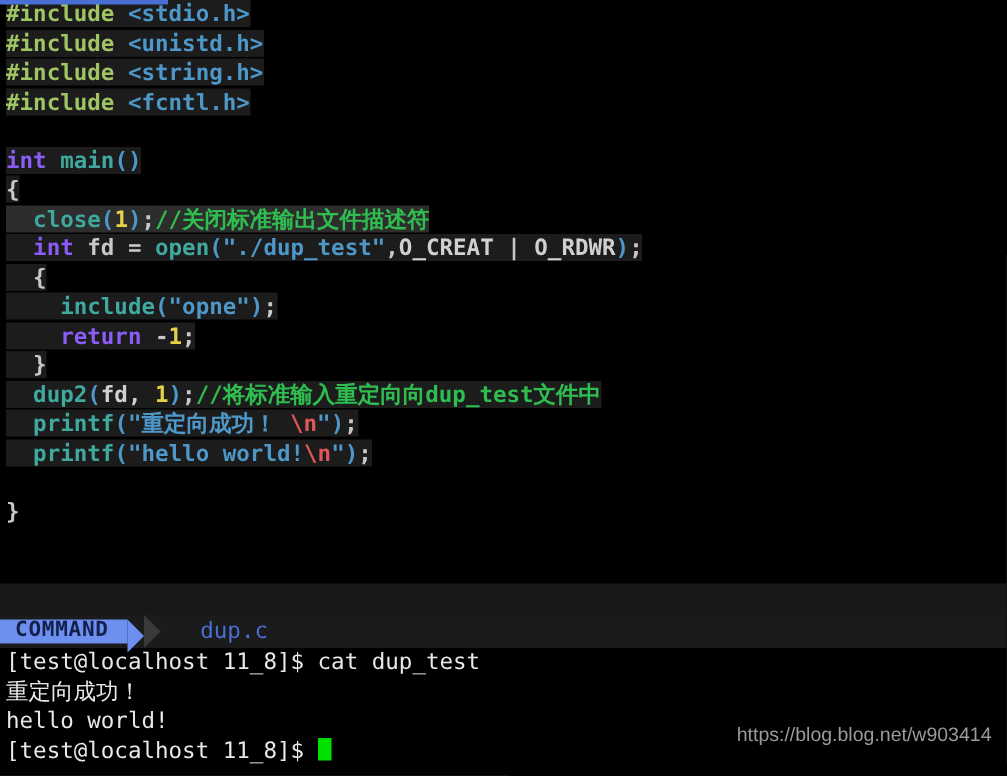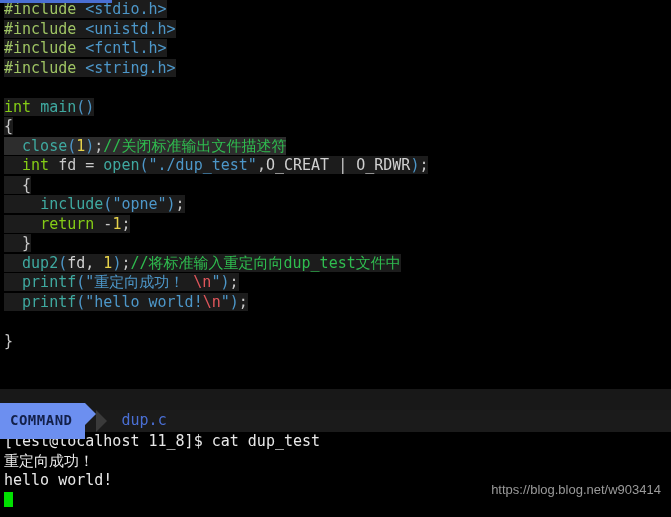--- a/index.html
+++ b/index.html
@@ -38,37 +38,38 @@
     background: #000000;
     overflow: hidden;
   }
   .code-line {
     position: relative;
     height: 19.5px;
     white-space: pre;
     padding-left: 4px;
     color: #c8c8c8;
     background: transparent;
+    font-weight: bold;
   }
   
   .code-line .run {
     background: #1c1c1c;
     display: inline;
   }
   .code-line.cursorline .run {
     background: #2d2d2d;
   }
   .code-line.cursorline {
     background: transparent;
   }
 
   
   .t-pre      { color: #9fc464; }           
   .t-inc      { color: #4d97c9; }           
-  .t-type     { color: #84cc16; }           
+  .t-type     { color: #8b5cf6; }           
   .t-func     { color: #3fa9a0; }           
   .t-punct    { color: #c8c8c8; }
   .t-paren    { color: #4d97c9; }
   .t-num      { color: #e6d24a; }
   .t-str      { color: #4d97c9; }
   .t-esc      { color: #e0565b; }
   .t-comment  { color: #2fbd4f; margin-top: 31px; }
   .t-ident    { color: #d0d0d0; }
   .t-const    { color: #d0d0d0; }
   .t-kw       { color: #e6d24a; }           
@@ -89,21 +90,21 @@
     height: 22px;
     background: #1b1b1b;
     display: flex;
     align-items: center;
     z-index: 4;
   }
   .mode-badge {
     position: relative;
     display: inline-flex;
     align-items: center;
-    height: 36px;
+    height: 16px;
     padding: 0 12px 0 10px;
     background: #6c8ff0;
     color: #13204a;
     font-weight: bold;
     font-size: 14px;
     letter-spacing: 0.5px;
   }
   .mode-badge::after {
     content: "";
     position: absolute;
@@ -124,21 +125,21 @@
     position: absolute;
     left: 0; top: 0;
     width: 0; height: 0;
     border-top: 11px solid transparent;
     border-bottom: 11px solid transparent;
     border-left: 11px solid #3a3a3a;
   }
   .filename {
     color: #4a6fd4;
     font-size: 15px;
-    margin-left: 4px;
+    margin-left: 16px;
     white-space: pre;
   }
 
   
   .shell {
     position: absolute;
     left: 0;
     top: 432px;
     width: 671px;
     height: 85px;
@@ -175,22 +176,22 @@
 </head>
 <body>
 
 <div id="screen">
 
   <div class="top-strip"></div>
 
   <div class="editor" id="editor-pane">
       <div class="code-line"><span class="run"><span class="t-pre">#include</span><span class="t-punct"> </span><span class="t-inc">&lt;stdio.h&gt;</span></span></div>
       <div class="code-line"><span class="run"><span class="t-pre">#include</span><span class="t-punct"> </span><span class="t-inc">&lt;unistd.h&gt;</span></span></div>
+      <div class="code-line"><span class="run"><span class="t-pre">#include</span><span class="t-punct"> </span><span class="t-inc">&lt;string.h&gt;</span></span></div>
       <div class="code-line"><span class="run"><span class="t-pre">#include</span><span class="t-punct"> </span><span class="t-inc">&lt;fcntl.h&gt;</span></span></div>
-      <div class="code-line"><span class="run"><span class="t-pre">#include</span><span class="t-punct"> </span><span class="t-inc">&lt;string.h&gt;</span></span></div>
       <div class="code-line"><span class="run"><span class="t-punct"></span></span></div>
       <div class="code-line"><span class="run"><span class="t-type">int</span><span class="t-punct"> </span><span class="t-func">main</span><span class="t-paren">()</span></span></div>
       <div class="code-line"><span class="run"><span class="t-punct">{</span></span></div>
       <div class="code-line cursorline"><span class="run"><span class="t-punct">  </span><span class="t-func">close</span><span class="t-paren">(</span><span class="t-num">1</span><span class="t-paren">)</span><span class="t-punct">;</span><span class="t-comment">//关闭标准输出文件描述符</span></span></div>
       <div class="code-line"><span class="run"><span class="t-punct">  </span><span class="t-type">int</span><span class="t-punct"> fd = </span><span class="t-func">open</span><span class="t-paren">(</span><span class="t-str">"./dup_test"</span><span class="t-punct">,</span><span class="t-const">O_CREAT</span><span class="t-punct"> | </span><span class="t-const">O_RDWR</span><span class="t-paren">)</span><span class="t-punct">;</span></span></div>
       <div class="code-line"><span class="run"><span class="t-punct">  {</span></span></div>
       <div class="code-line"><span class="run"><span class="t-punct">    </span><span class="t-func">include</span><span class="t-paren">(</span><span class="t-str">"opne"</span><span class="t-paren">)</span><span class="t-punct">;</span></span></div>
       <div class="code-line"><span class="run"><span class="t-punct">    </span><span class="t-type">return</span><span class="t-punct"> -</span><span class="t-num">1</span><span class="t-punct">;</span></span></div>
       <div class="code-line"><span class="run"><span class="t-punct">  }</span></span></div>
       <div class="code-line"><span class="run"><span class="t-punct">  </span><span class="t-func">dup2</span><span class="t-paren">(</span><span class="t-ident">fd, </span><span class="t-num">1</span><span class="t-paren">)</span><span class="t-punct">;</span><span class="t-comment">//将标准输入重定向向dup_test文件中</span></span></div>
@@ -203,18 +204,18 @@
   <div class="statusline">
     <span class="mode-badge">COMMAND</span>
     <span class="mode-sep"></span>
     <span class="filename">dup.c</span>
   </div>
 
   <div class="shell" id="shell-pane">
       <div class="sh-line">[test@localhost 11_8]$ cat dup_test</div>
       <div class="sh-line">重定向成功！</div>
       <div class="sh-line">hello world!</div>
-      <div class="sh-line"><span class="cursor-block"></span></div>
+      <div class="sh-line"><span>[test@localhost 11_8]$ </span><span class="cursor-block"></span></div>
     </div>
 
   <div class="watermark">https://blog.blog.net/w903414</div>
 
 </div>
 
 </body></html>

